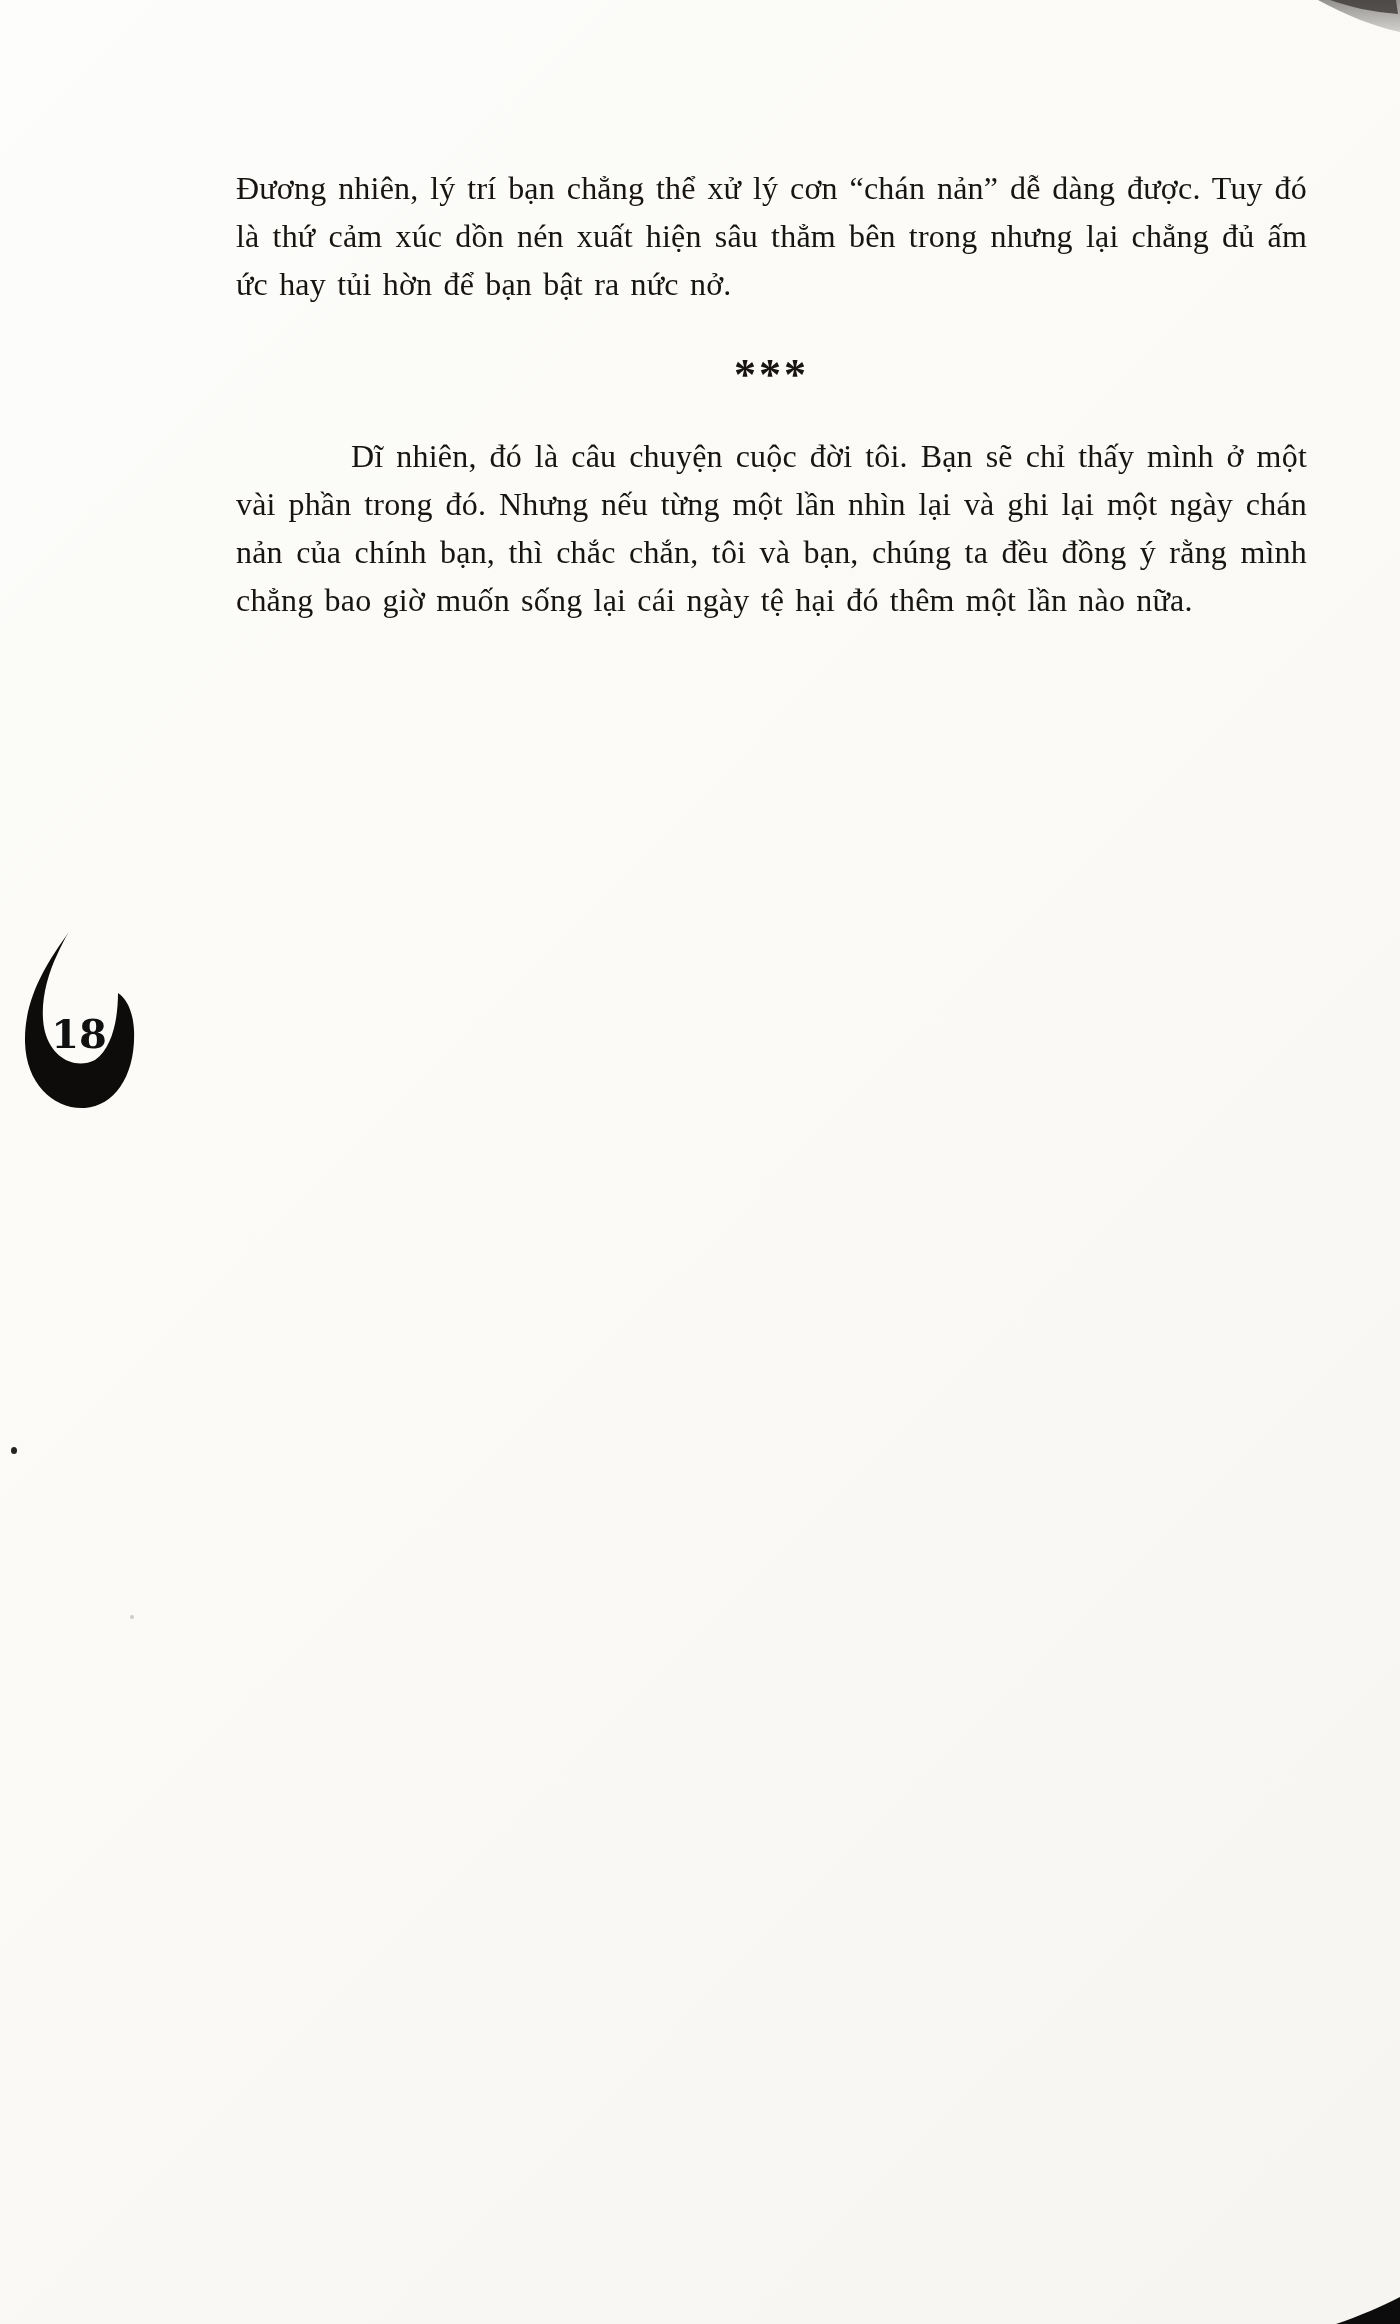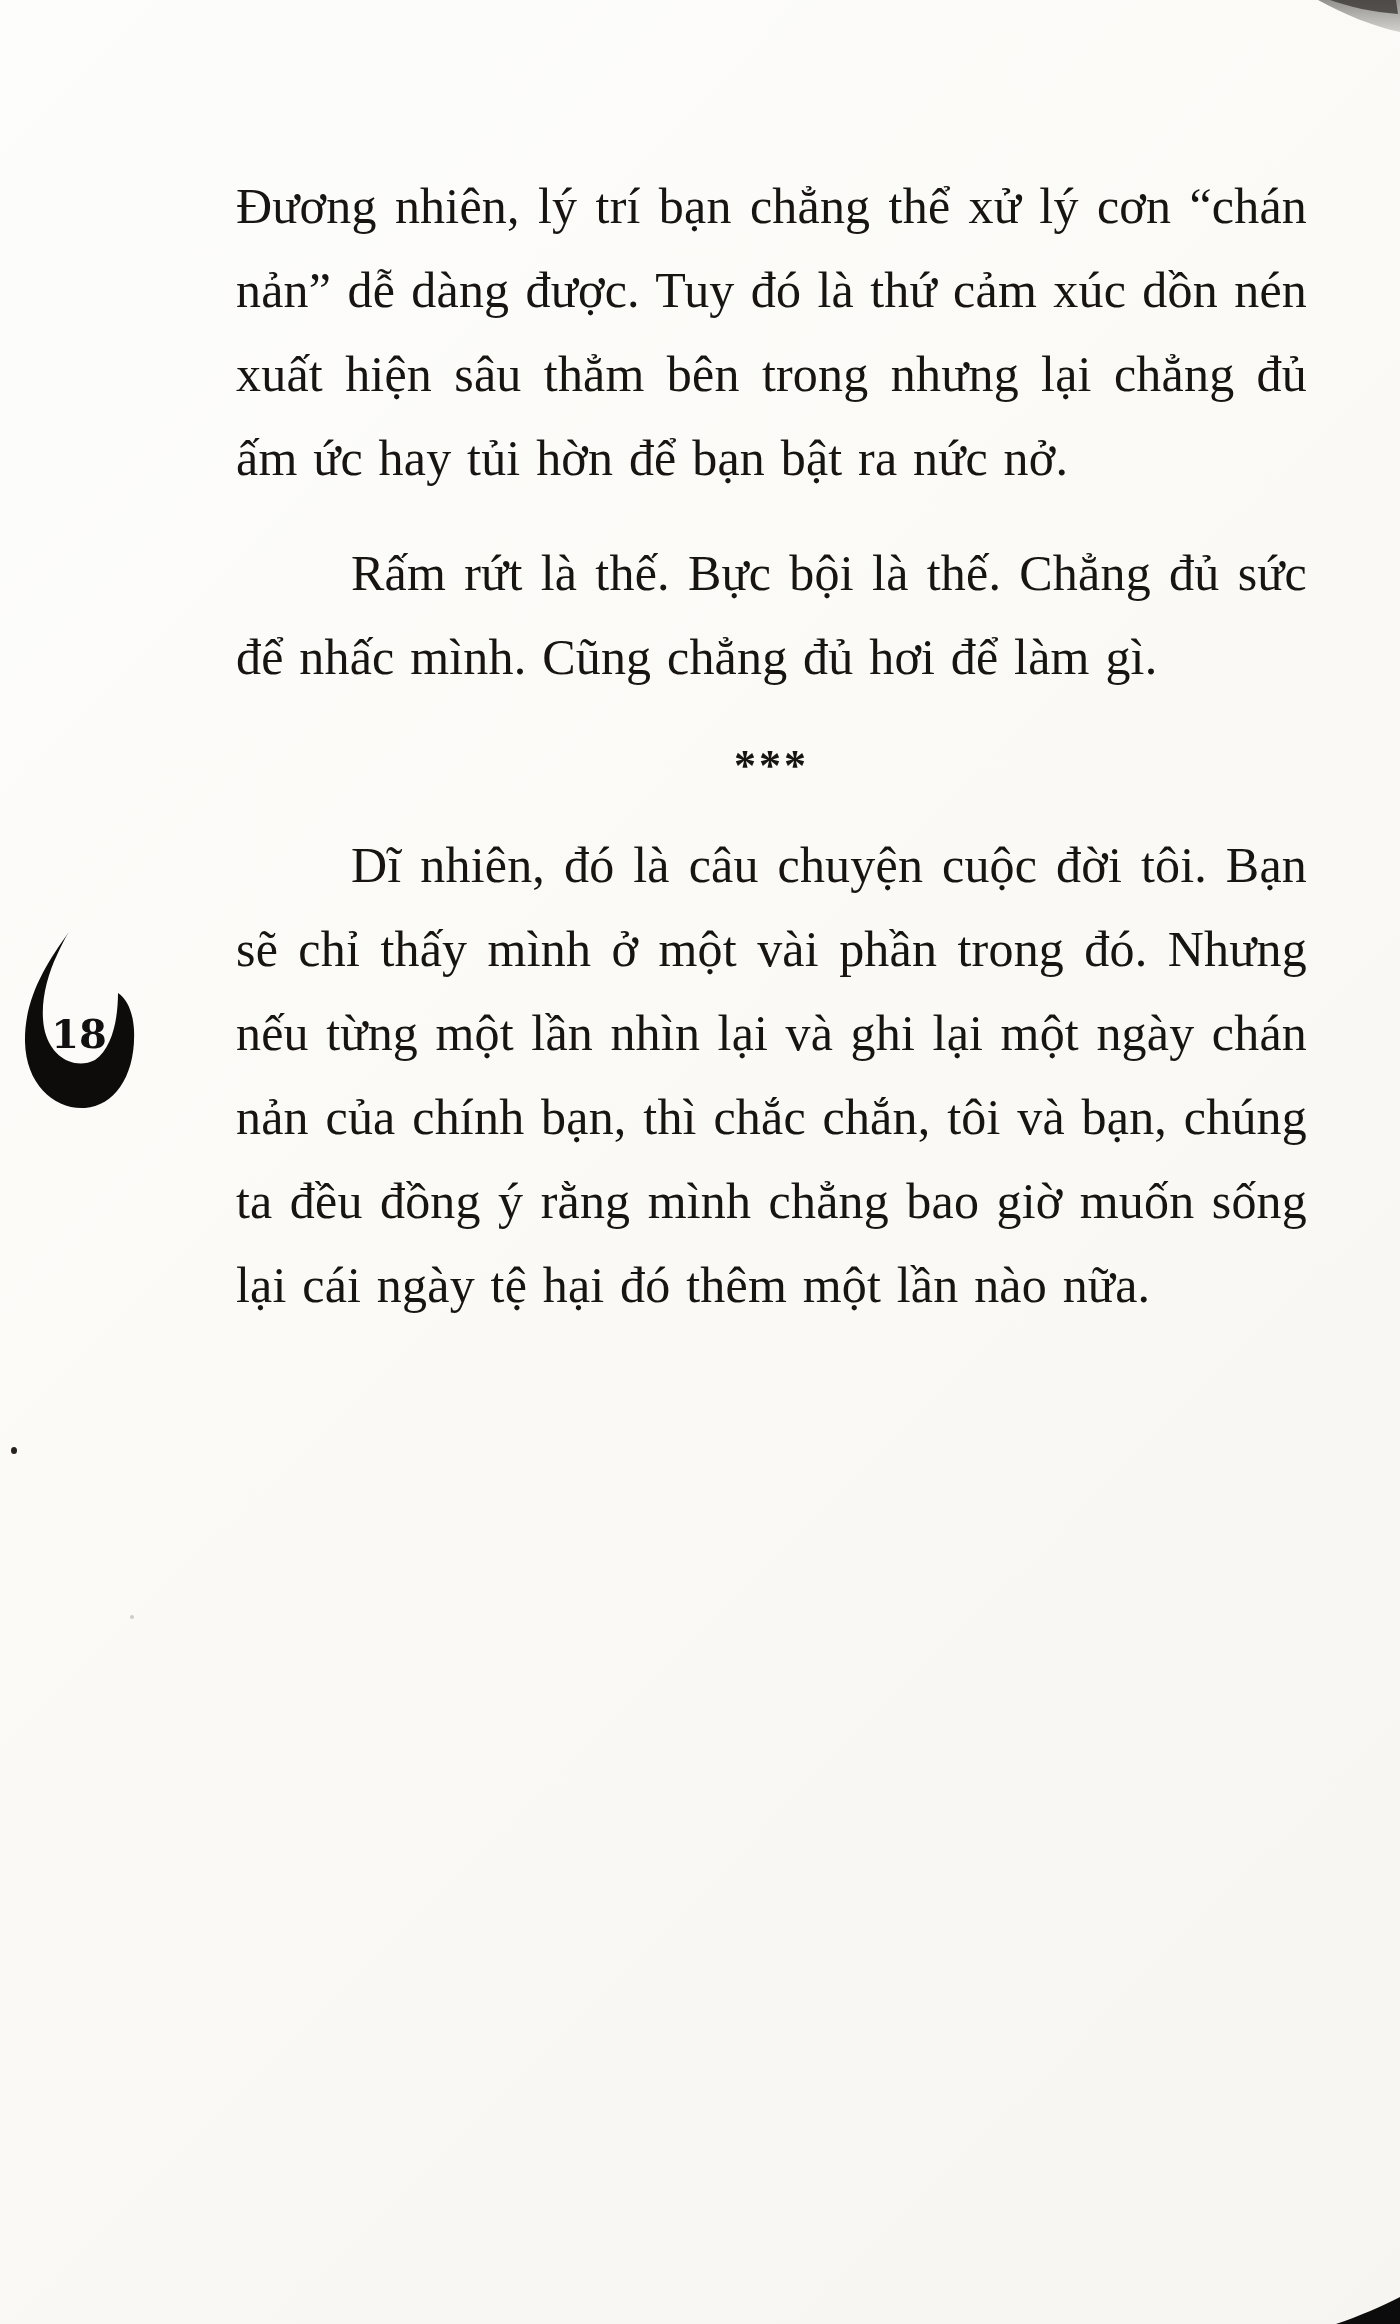--- a/index.html
+++ b/index.html
@@ -18,22 +18,22 @@
     color: #171412;
   }
   .text-block {
     position: absolute;
     left: 236px;
     top: 164px;
     width: 1071px;
   }
   .p {
     margin: 0;
-    font-size: 50px;
-    line-height: 84px;
+    font-size: 32px;
+    line-height: 48px;
     text-align: justify;
     text-justify: inter-word;
     word-spacing: 3px;
     letter-spacing: 0.2px;
     hyphens: none;
   }
   .indent { text-indent: 115px; }
   .p2 { margin-top: 31px; }
   .p3 { margin-top: 28px; }
   .p4 { margin-top: 21px; }
@@ -81,21 +81,20 @@
              C 133 93, 128 80, 118 73
              C 118 100, 112 128, 95 140
              C 75 150, 52 138, 45 112
              C 39 88, 46 58, 57 35
              C 61 26, 65 18, 69 12 Z" fill="#0e0c0a"></path>
     <text x="79" y="128" text-anchor="middle">18</text>
   </svg>
 
   <div class="text-block">
     <p class="p p1">Đương nhiên, lý trí bạn chẳng thể xử lý cơn “chán nản” dễ dàng được. Tuy đó là thứ cảm xúc dồn nén xuất hiện sâu thẳm bên trong nhưng lại chẳng đủ ấm ức hay tủi hờn để bạn bật ra nức nở.</p>
-    <p class="p indent p2">Rấm rứt là thế. Bực bội là thế. Chẳng đủ sức để nhấc mình. Cũng chẳng đủ hơi để làm gì.</p>
     <p class="sep">***</p>
     <p class="p indent p4">Dĩ nhiên, đó là câu chuyện cuộc đời tôi. Bạn sẽ chỉ thấy mình ở một vài phần trong đó. Nhưng nếu từng một lần nhìn lại và ghi lại một ngày chán nản của chính bạn, thì chắc chắn, tôi và bạn, chúng ta đều đồng ý rằng mình chẳng bao giờ muốn sống lại cái ngày tệ hại đó thêm một lần nào nữa.</p>
   </div>
 
   <svg class="corner-svg smudge-tr" viewBox="0 0 100 38" aria-hidden="true">
     <defs>
       <linearGradient id="smudgeGrad" x1="0" y1="0" x2="0" y2="1">
         <stop offset="0" stop-color="#3f3d3b"></stop>
         <stop offset="1" stop-color="#b3b0ab"></stop>
       </linearGradient>

